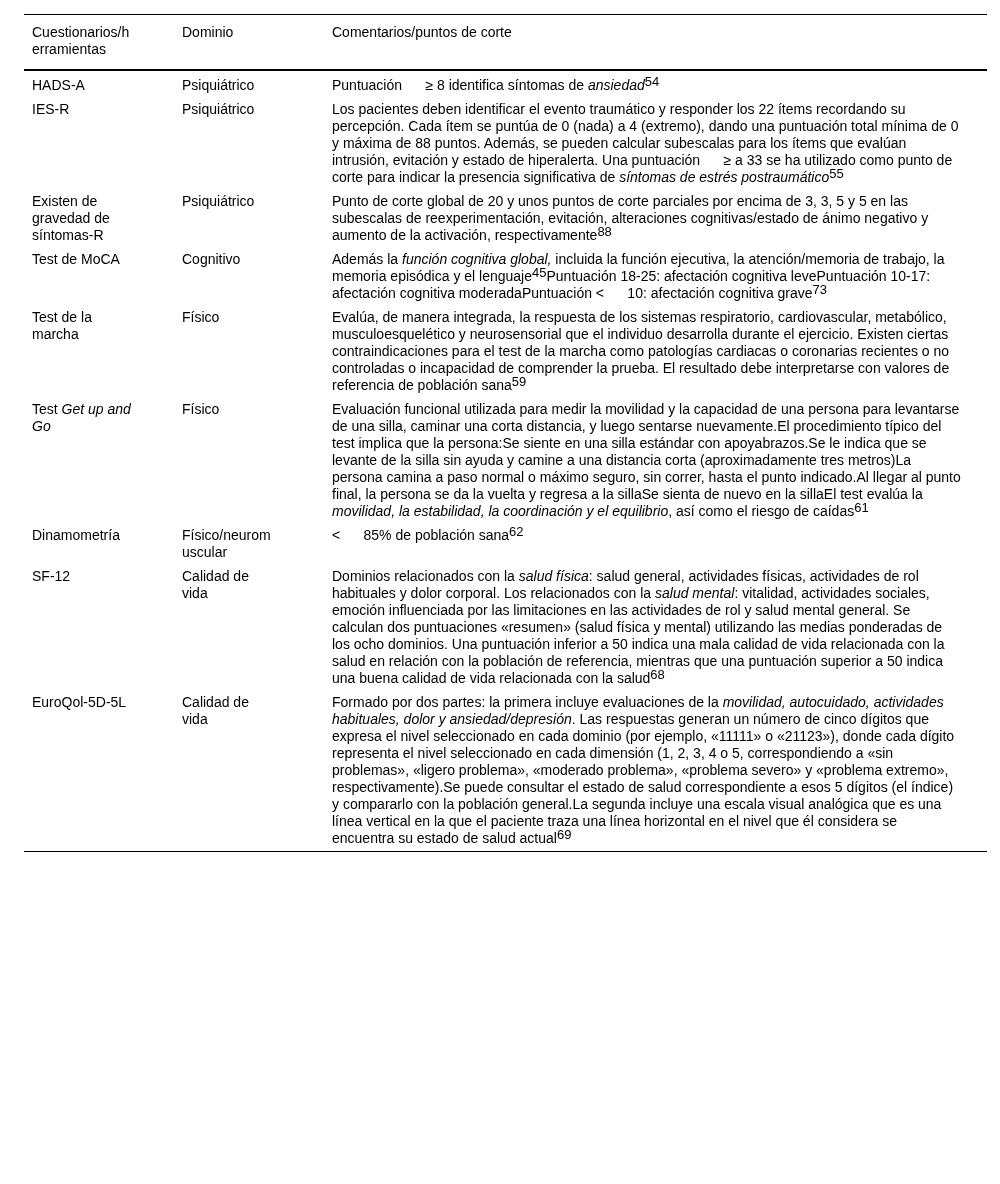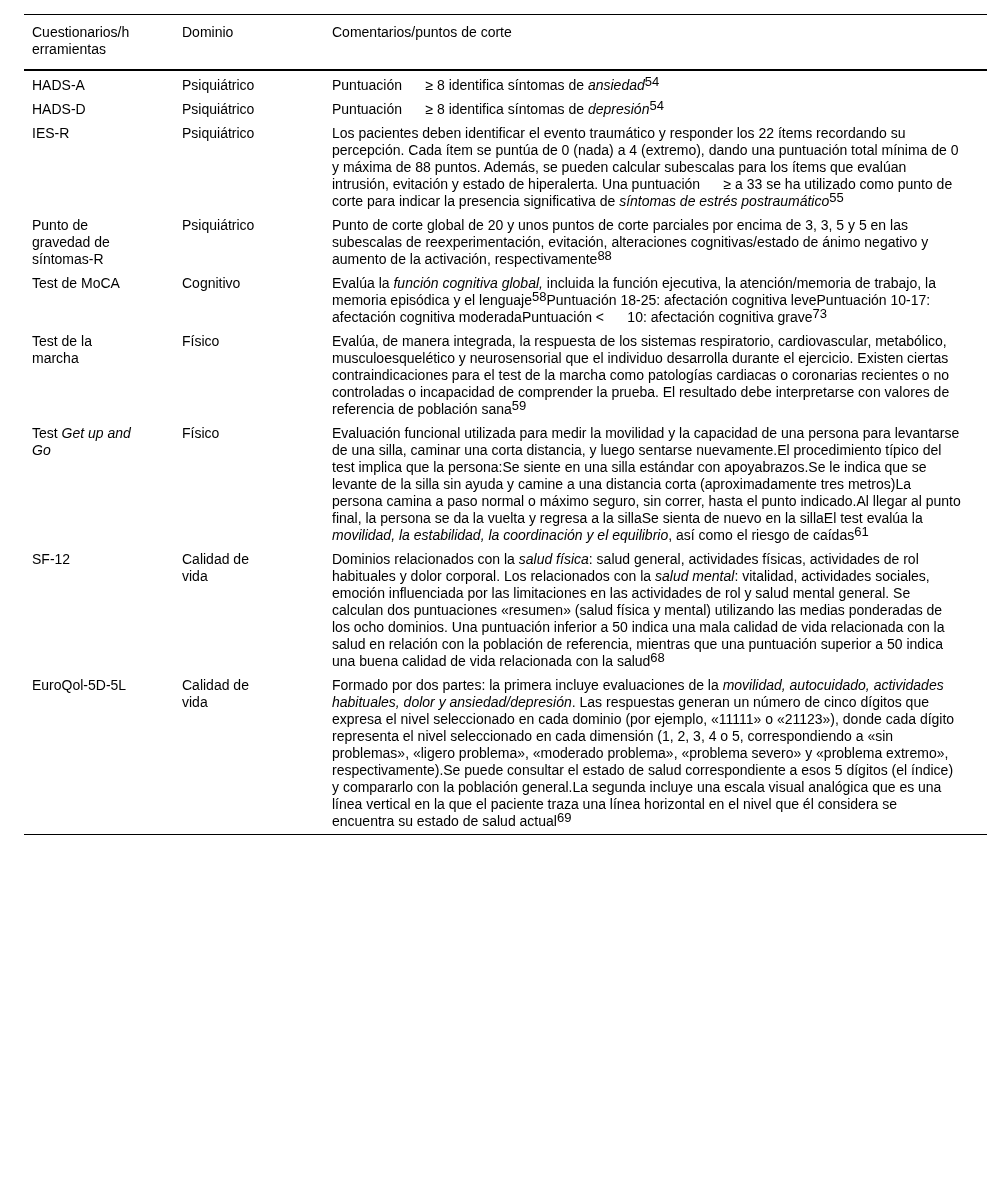--- a/index.html
+++ b/index.html
@@ -46,48 +46,48 @@
         <th class="c3">Comentarios/puntos de corte</th>
       </tr>
     </thead>
     <tbody>
       <tr>
         <td class="c1"><span>HADS-A</span></td>
         <td class="c2">Psiquiátrico</td>
         <td class="c3"><span>Puntuación      ≥ 8 identifica síntomas de </span><i>ansiedad</i><sup>54</sup></td>
       </tr>
       <tr>
-        <td class="c1"><span>HADS-D</span></td>
-        <td class="c2">Psiquiátrico</td>
-        <td class="c3"><span>Puntuación      ≥ 8 identifica síntomas de </span><i>depresión</i><sup>54</sup></td>
-      </tr>
-      <tr>
         <td class="c1"><span>IES-R</span></td>
         <td class="c2">Psiquiátrico</td>
         <td class="c3"><span>Los pacientes deben identificar el evento traumático y responder los 22 ítems recordando su percepción. Cada ítem se puntúa de 0 (nada) a 4 (extremo), dando una puntuación total mínima de 0 y máxima de 88 puntos. Además, se pueden calcular subescalas para los ítems que evalúan intrusión, evitación y estado de hiperalerta. Una puntuación      ≥ a 33 se ha utilizado como punto de corte para indicar la presencia significativa de </span><i>síntomas de estrés postraumático</i><sup>55</sup></td>
       </tr>
       <tr>
-        <td class="c1"><span>Punto de gravedad de síntomas-R</span></td>
+        <td class="c1"><span>Existen de gravedad de síntomas-R</span></td>
         <td class="c2">Psiquiátrico</td>
         <td class="c3"><span>Punto de corte global de 20 y unos puntos de corte parciales por encima de 3, 3, 5 y 5 en las subescalas de reexperimentación, evitación, alteraciones cognitivas/estado de ánimo negativo y aumento de la activación, respectivamente</span><sup>88</sup></td>
       </tr>
       <tr>
         <td class="c1"><span>Test de MoCA</span></td>
         <td class="c2">Cognitivo</td>
-        <td class="c3"><span>Evalúa la </span><i>función cognitiva global,</i><span> incluida la función ejecutiva, la atención/memoria de trabajo, la memoria episódica y el lenguaje</span><sup>58</sup><span>Puntuación 18-25: afectación cognitiva levePuntuación 10-17: afectación cognitiva moderadaPuntuación &lt;      10: afectación cognitiva grave</span><sup>73</sup></td>
+        <td class="c3"><span>Además la </span><i>función cognitiva global,</i><span> incluida la función ejecutiva, la atención/memoria de trabajo, la memoria episódica y el lenguaje</span><sup>45</sup><span>Puntuación 18-25: afectación cognitiva levePuntuación 10-17: afectación cognitiva moderadaPuntuación &lt;      10: afectación cognitiva grave</span><sup>73</sup></td>
       </tr>
       <tr>
         <td class="c1"><span>Test de la marcha</span></td>
         <td class="c2">Físico</td>
         <td class="c3"><span>Evalúa, de manera integrada, la respuesta de los sistemas respiratorio, cardiovascular, metabólico, musculoesquelético y neurosensorial que el individuo desarrolla durante el ejercicio. Existen ciertas contraindicaciones para el test de la marcha como patologías cardiacas o coronarias recientes o no controladas o incapacidad de comprender la prueba. El resultado debe interpretarse con valores de referencia de población sana</span><sup>59</sup></td>
       </tr>
       <tr>
         <td class="c1"><span>Test </span><i>Get up and Go</i></td>
         <td class="c2">Físico</td>
         <td class="c3"><span>Evaluación funcional utilizada para medir la movilidad y la capacidad de una persona para levantarse de una silla, caminar una corta distancia, y luego sentarse nuevamente.El procedimiento típico del test implica que la persona:Se siente en una silla estándar con apoyabrazos.Se le indica que se levante de la silla sin ayuda y camine a una distancia corta (aproximadamente tres metros)La persona camina a paso normal o máximo seguro, sin correr, hasta el punto indicado.Al llegar al punto final, la persona se da la vuelta y regresa a la sillaSe sienta de nuevo en la sillaEl test evalúa la </span><i>movilidad, la estabilidad, la coordinación y el equilibrio</i><span>, así como el riesgo de caídas</span><sup>61</sup></td>
+      </tr>
+      <tr>
+        <td class="c1"><span>Dinamometría</span></td>
+        <td class="c2">Físico/neuromuscular</td>
+        <td class="c3"><span>&lt;      85% de población sana</span><sup>62</sup></td>
       </tr>
       <tr>
         <td class="c1"><span>SF-12</span></td>
         <td class="c2">Calidad de vida</td>
         <td class="c3"><span>Dominios relacionados con la </span><i>salud física</i><span>: salud general, actividades físicas, actividades de rol habituales y dolor corporal. Los relacionados con la </span><i>salud mental</i><span>: vitalidad, actividades sociales, emoción influenciada por las limitaciones en las actividades de rol y salud mental general. Se calculan dos puntuaciones «resumen» (salud física y mental) utilizando las medias ponderadas de los ocho dominios. Una puntuación inferior a 50 indica una mala calidad de vida relacionada con la salud en relación con la población de referencia, mientras que una puntuación superior a 50 indica una buena calidad de vida relacionada con la salud</span><sup>68</sup></td>
       </tr>
       <tr>
         <td class="c1"><span>EuroQol-5D-5L</span></td>
         <td class="c2">Calidad de vida</td>
         <td class="c3"><span>Formado por dos partes: la primera incluye evaluaciones de la </span><i>movilidad, autocuidado, actividades habituales, dolor y ansiedad/depresión</i><span>. Las respuestas generan un número de cinco dígitos que expresa el nivel seleccionado en cada dominio (por ejemplo, «11111» o «21123»), donde cada dígito representa el nivel seleccionado en cada dimensión (1, 2, 3, 4 o 5, correspondiendo a «sin problemas», «ligero problema», «moderado problema», «problema severo» y «problema extremo», respectivamente).Se puede consultar el estado de salud correspondiente a esos 5 dígitos (el índice) y compararlo con la población general.La segunda incluye una escala visual analógica que es una línea vertical en la que el paciente traza una línea horizontal en el nivel que él considera se encuentra su estado de salud actual</span><sup>69</sup></td>

